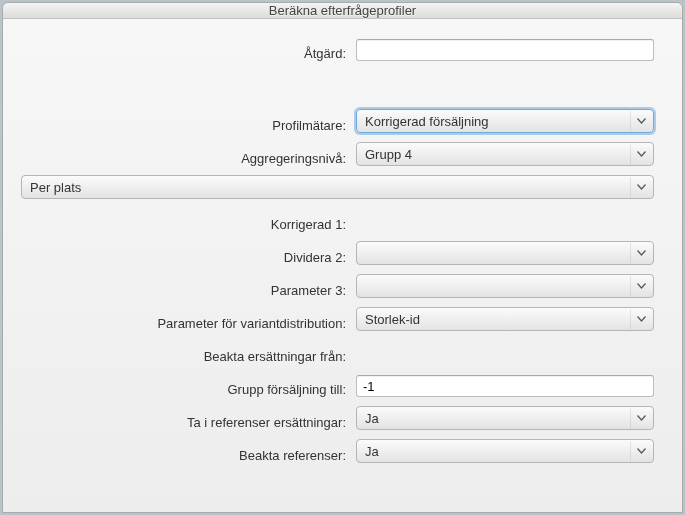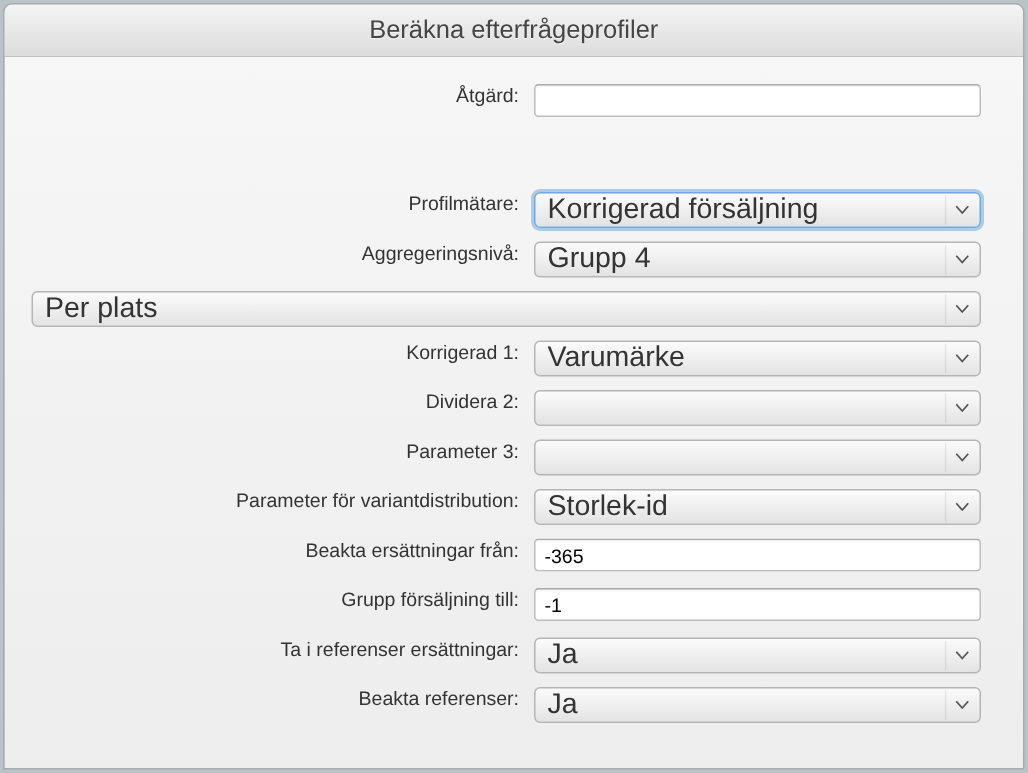--- a/index.html
+++ b/index.html
@@ -23,35 +23,35 @@
       width: 681px;
       height: 511px;
       margin: 2px;
       display: flex;
       flex-direction: column;
     }
     .titlebar {
       background: linear-gradient(to bottom, #f4f4f4 0%, #dcdcdc 100%);
       border-bottom: 1px solid #c0c0c0;
       border-radius: 6px 6px 0 0;
-      height: 35px;
+      height: 16px;
       display: flex;
       align-items: center;
       justify-content: center;
       color: #444;
       text-shadow: 0 1px 0 rgba(255,255,255,0.6);
-      font-size: 17px;
+      font-size: 13px;
     }
     .content {
       flex: 1;
       padding: 18px 28px 18px 18px;
     }
     .form-row {
       display: flex;
-      align-items: flex-start;
+      align-items: flex-end;
       margin-bottom: 9px;
       height: 24px;
     }
     .form-row.gap-after {
       margin-bottom: 48px;
     }
     .label-col {
       width: 335px;
       text-align: right;
       padding-right: 10px;
@@ -84,21 +84,21 @@
     }
     .select-face {
       width: 100%;
       height: 24px;
       border: 1px solid #b5b5b5;
       border-radius: 4px;
       background: linear-gradient(to bottom, #fbfbfb 0%, #e3e3e3 100%);
       display: flex;
       align-items: center;
       padding: 0 26px 0 8px;
-      font-size: 19px;
+      font-size: 13px;
       color: #333;
       cursor: default;
       position: relative;
     }
     .select-arrow {
       position: absolute;
       right: 1px;
       top: 1px;
       bottom: 1px;
       width: 22px;
@@ -171,32 +171,20 @@
                   <path d="M0.5 0.5 L4.5 5 L8.5 0.5" fill="none" stroke="#555" stroke-width="1.2"></path>
                 </svg>
             </span>
           </div>
         </div>
       </div>
     </div>
 
     <div class="form-row">
       <div class="label-col">Korrigerad 1:</div>
-      <div class="field-col">
-        <div class="select-wrap">
-          <div class="select-face">
-            <span>Varumärke</span>
-            <span class="select-arrow">
-              <svg viewBox="0 0 9 6">
-                  <path d="M0.5 0.5 L4.5 5 L8.5 0.5" fill="none" stroke="#555" stroke-width="1.2"></path>
-                </svg>
-            </span>
-          </div>
-        </div>
-      </div>
     </div>
 
     <div class="form-row">
       <div class="label-col">Dividera 2:</div>
       <div class="field-col">
         <div class="select-wrap">
           <div class="select-face">
             <span></span>
             <span class="select-arrow">
               <svg viewBox="0 0 9 6">
@@ -235,23 +223,20 @@
                   <path d="M0.5 0.5 L4.5 5 L8.5 0.5" fill="none" stroke="#555" stroke-width="1.2"></path>
                 </svg>
             </span>
           </div>
         </div>
       </div>
     </div>
 
     <div class="form-row">
       <div class="label-col">Beakta ersättningar från:</div>
-      <div class="field-col">
-        <input type="text" class="text-input" value="-365" style="">
-      </div>
     </div>
 
     <div class="form-row">
       <div class="label-col">Grupp försäljning till:</div>
       <div class="field-col">
         <input type="text" class="text-input" value="-1" style="">
       </div>
     </div>
 
     <div class="form-row">

